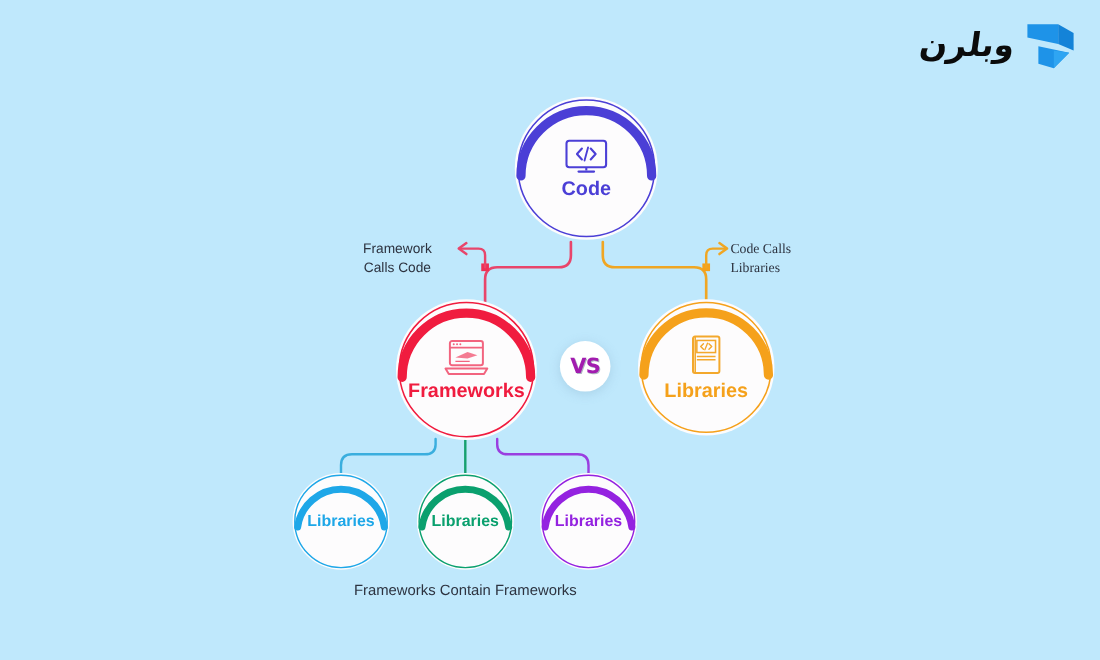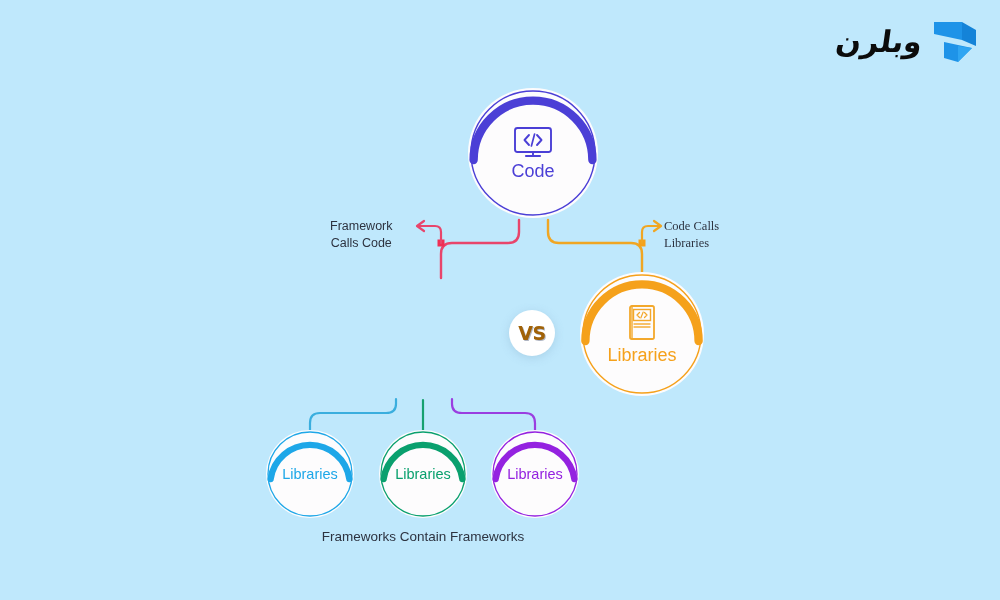--- a/index.html
+++ b/index.html
@@ -67,21 +67,21 @@
     width: 100%; height: 100%;
     pointer-events: none;
   }
   .node-icon {
     position: relative;
     display: block;
     margin-bottom: 4px;
   }
   .node-label {
     position: relative;
-    font-weight: 400;
+    font-weight: 700;
     line-height: 1;
     white-space: nowrap;
   }
 
   
   #node-code      { left: 468px; top: 88px;  width: 130px; height: 130px; }
   #node-frameworks{ left: 360px; top: 272px; width: 128px; height: 128px; }
   #node-libraries { left: 580px; top: 272px; width: 124px; height: 124px; }
 
   #node-code .node-label       { color: #4b3fd6; font-size: 18px; }
@@ -107,21 +107,21 @@
     background: #ffffff;
     display: flex;
     align-items: center;
     justify-content: center;
     box-shadow: 0 2px 10px rgba(120,160,190,0.30);
   }
   #vs-badge span {
     font-family: "DejaVu Sans", sans-serif;
     font-weight: 700;
     font-size: 19px;
-    color: #a16207;
+    color: #a21caf;
     letter-spacing: -0.5px;
     text-shadow: 1px 1px 0 rgba(27,42,80,0.35);
   }
 
   
   .annotation {
     position: absolute;
     font-size: 12.5px;
     line-height: 1.38;
     color: #2d3340;
@@ -184,20 +184,37 @@
       <rect x="3" y="2" width="36" height="24" rx="2.5" fill="none" stroke="#4b3fd6" stroke-width="1.9"></rect>
       <path d="M 17 9 L 12.5 14 L 17 19" fill="none" stroke="#4b3fd6" stroke-width="1.9" stroke-linecap="round" stroke-linejoin="round"></path>
       <path d="M 25 9 L 29.5 14 L 25 19" fill="none" stroke="#4b3fd6" stroke-width="1.9" stroke-linecap="round" stroke-linejoin="round"></path>
       <line x1="22.6" y1="8" x2="19.4" y2="20" stroke="#4b3fd6" stroke-width="1.7" stroke-linecap="round"></line>
       <line x1="21" y1="26" x2="21" y2="29" stroke="#4b3fd6" stroke-width="1.9"></line>
       <line x1="14" y1="30" x2="28" y2="30" stroke="#4b3fd6" stroke-width="2.1" stroke-linecap="round"></line>
     </svg>
     <div class="node-label">Code</div>
   </div>
 
+  <div class="node" id="node-frameworks">
+    <svg class="ring" viewBox="0 0 128 128">
+      <circle cx="64" cy="64" r="61" fill="none" stroke="#f01c3f" stroke-width="1.4"></circle>
+      <path d="M 5.6 71 A 58.4 58.4 0 0 1 122.4 71" fill="none" stroke="#f01c3f" stroke-width="8.4" stroke-linecap="round"></path>
+    </svg>
+    <svg class="node-icon" width="42" height="34" viewBox="0 0 42 34">
+      <rect x="6" y="2" width="30" height="22" rx="2" fill="none" stroke="#f2647f" stroke-width="1.8"></rect>
+      <line x1="6" y1="8" x2="36" y2="8" stroke="#f2647f" stroke-width="1.5"></line>
+      <circle cx="9.5" cy="5" r="0.9" fill="#f2647f"></circle>
+      <circle cx="12.5" cy="5" r="0.9" fill="#f2647f"></circle>
+      <circle cx="15.5" cy="5" r="0.9" fill="#f2647f"></circle>
+      <path d="M 11 17 L 22 12 L 31 15 L 22 18 Z" fill="#f2647f" opacity="0.85"></path>
+      <line x1="11" y1="20.5" x2="24" y2="20.5" stroke="#f2647f" stroke-width="1.3"></line>
+      <path d="M 2 27 L 40 27 L 37 32 L 5 32 Z" fill="none" stroke="#f2647f" stroke-width="1.8" stroke-linejoin="round"></path>
+    </svg>
+    <div class="node-label">Frameworks</div>
+  </div>
 
   <div class="node" id="node-libraries">
     <svg class="ring" viewBox="0 0 124 124">
       <circle cx="62" cy="62" r="59" fill="none" stroke="#f5a11b" stroke-width="1.4"></circle>
       <path d="M 5.4 69 A 56.6 56.6 0 0 1 118.6 69" fill="none" stroke="#f5a11b" stroke-width="8.4" stroke-linecap="round"></path>
     </svg>
     <svg class="node-icon" width="32" height="38" viewBox="0 0 32 38">
       <rect x="4" y="2" width="24" height="33" rx="1.8" fill="none" stroke="#f3a82c" stroke-width="1.8"></rect>
       <rect x="7.5" y="5.5" width="17" height="11" fill="none" stroke="#f3a82c" stroke-width="1.4"></rect>
       <path d="M 13.5 8.5 L 11 11 L 13.5 13.5" fill="none" stroke="#f3a82c" stroke-width="1.3" stroke-linecap="round" stroke-linejoin="round"></path>

